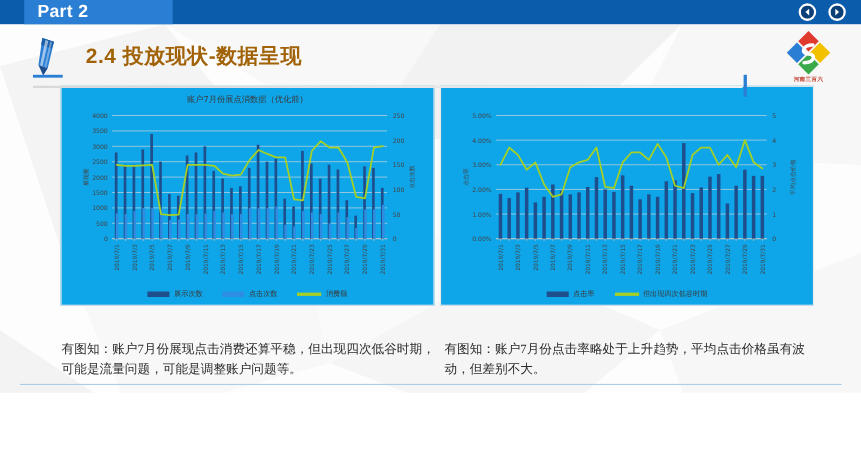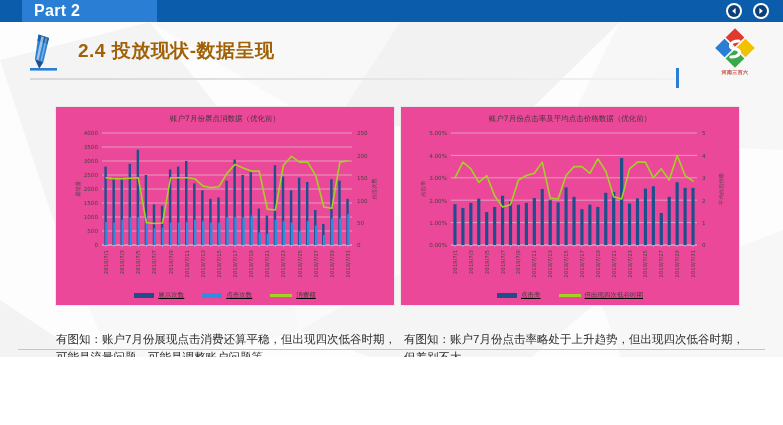--- a/index.html
+++ b/index.html
@@ -72,51 +72,51 @@
     display: flex; flex-direction: column; align-items: center;
   }
   .logo-mark { width: 40px; height: 40px; }
   .logo-text {
     font-size: 5px; color: #c0392b; letter-spacing: .4px;
     margin-top: 1px; white-space: nowrap; font-weight: bold;
   }
 
   
   .chart-card {
-    position: absolute; top: 106px; height: 200px;
-    background: #ec4899;
+    position: absolute; top: 78px; height: 200px;
+    background: #0ea5e9;
     border: 1px solid #e9e9e9;
     z-index: 3;
   }
   #chart-left  { left: 55px;  width: 340px; }
   #chart-right { left: 400px; width: 340px; }
 
   .chart-title {
     position: absolute; top: 7px; left: 0; width: 100%;
     text-align: center; font-size: 7.5px; color: #3a3a3a;
     font-family: "DejaVu Sans", sans-serif;
   }
   .plot-wrap { position: absolute; left: 0; top: 0; width: 100%; height: 100%; }
   .plot-wrap svg { display: block; }
 
   .chart-legend {
     position: absolute; bottom: 5px; left: 0; width: 100%;
-    display: flex; justify-content: center; gap: 18px; align-items: center; text-decoration: underline;
+    display: flex; justify-content: center; gap: 18px; align-items: center;
   }
   .legend-item { display: flex; align-items: center; gap: 4px; }
   .legend-swatch-bar { width: 20px; height: 5px; }
   .legend-swatch-line { width: 22px; height: 2.5px; }
   .legend-label { font-size: 6.5px; color: #3a3a3a; font-family: "DejaVu Sans", sans-serif; }
 
   
   .caption {
-    position: absolute; top: 331px;
+    position: absolute; top: 310px;
     font-size: 11.5px; line-height: 1.55; color: #2b2b2b;
     z-index: 3;
-    font-family: Liberation Sans, sans-serif;
+    font-family: Liberation Serif, serif;
   }
   #caption-left  { left: 56px;  width: 345px; }
   #caption-right { left: 404px; width: 340px; }
 
   
   .bottom-rule {
     position: absolute; left: 18px; bottom: 7px; width: 747px; height: 1.5px;
     background: #a9cdec; z-index: 4;
   }
 </style>
@@ -339,21 +339,20 @@
         <span class="legend-label">点击次数</span>
       </div>
       <div class="legend-item">
         <span class="legend-swatch-line" style="background:#a5d026"></span>
         <span class="legend-label">消费额</span>
       </div>
     </div>
   </div>
 
   <div class="chart-card" id="chart-right">
-    <div class="chart-title">账户7月份点击率及平均点击价格数据（优化前）</div>
     <div class="plot-wrap">
       <svg id="svg-right" width="340" height="200" viewBox="0 0 340 200">
           <line x1="50" x2="296" y1="138" y2="138" stroke="#d9d9d9" stroke-width="0.6"></line>
           <line x1="50" x2="296" y1="115.6" y2="115.6" stroke="#d9d9d9" stroke-width="0.6"></line>
           <line x1="50" x2="296" y1="93.19999999999999" y2="93.19999999999999" stroke="#d9d9d9" stroke-width="0.6"></line>
           <line x1="50" x2="296" y1="70.8" y2="70.8" stroke="#d9d9d9" stroke-width="0.6"></line>
           <line x1="50" x2="296" y1="48.39999999999999" y2="48.39999999999999" stroke="#d9d9d9" stroke-width="0.6"></line>
           <line x1="50" x2="296" y1="26" y2="26" stroke="#d9d9d9" stroke-width="0.6"></line>
           <line x1="50" x2="296" y1="138" y2="138" stroke="#c0c0c0" stroke-width="0.8"></line>
           <text x="46" y="140.3" text-anchor="end" font-size="5.6" fill="#444" font-family="DejaVu Sans, sans-serif">0.00%</text>
@@ -457,16 +456,16 @@
         <span class="legend-label">点击率</span>
       </div>
       <div class="legend-item">
         <span class="legend-swatch-line" style="background:#a5d026"></span>
         <span class="legend-label">但出现四次低谷时期</span>
       </div>
     </div>
   </div>
 
   <div class="caption" id="caption-left">有图知：账户7月份展现点击消费还算平稳，但出现四次低谷时期，可能是流量问题，可能是调整账户问题等。</div>
-  <div class="caption" id="caption-right">有图知：账户7月份点击率略处于上升趋势，但出现四次低谷时期，但差别不大。</div>
+  <div class="caption" id="caption-right">有图知：账户7月份点击率略处于上升趋势，平均点击价格虽有波动，但差别不大。</div>
 
   <div class="bottom-rule"></div>
 </div>
 
 </body></html>

